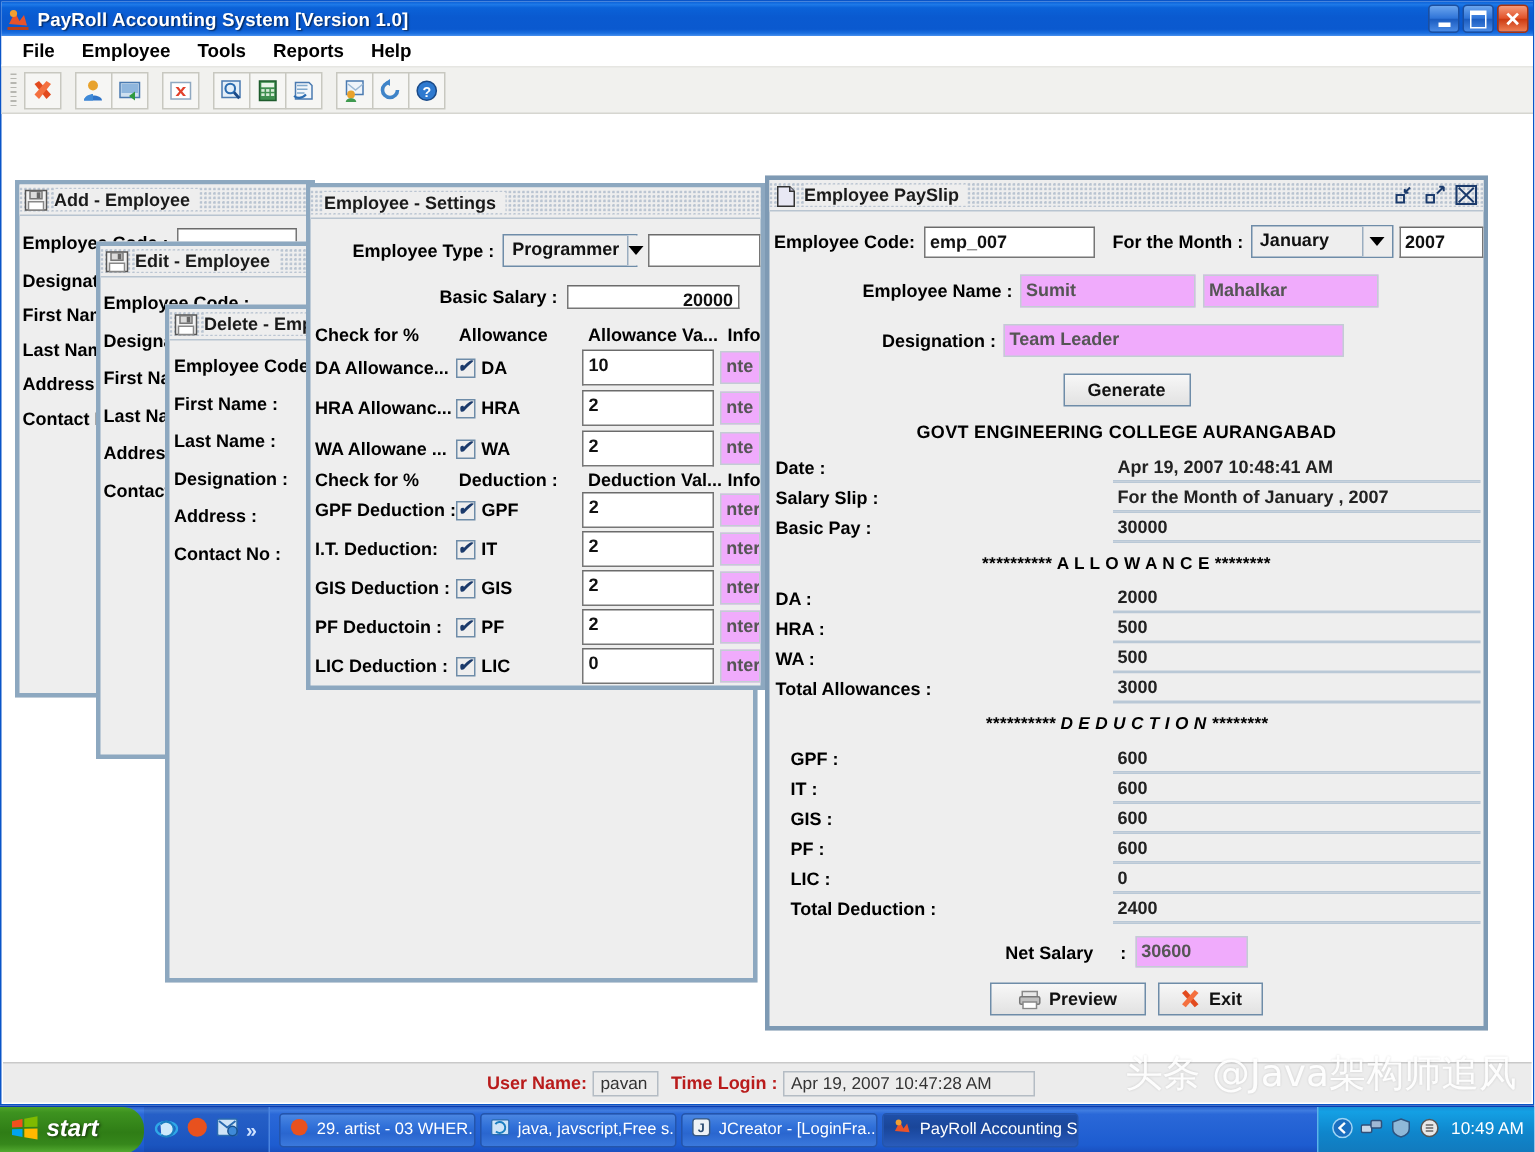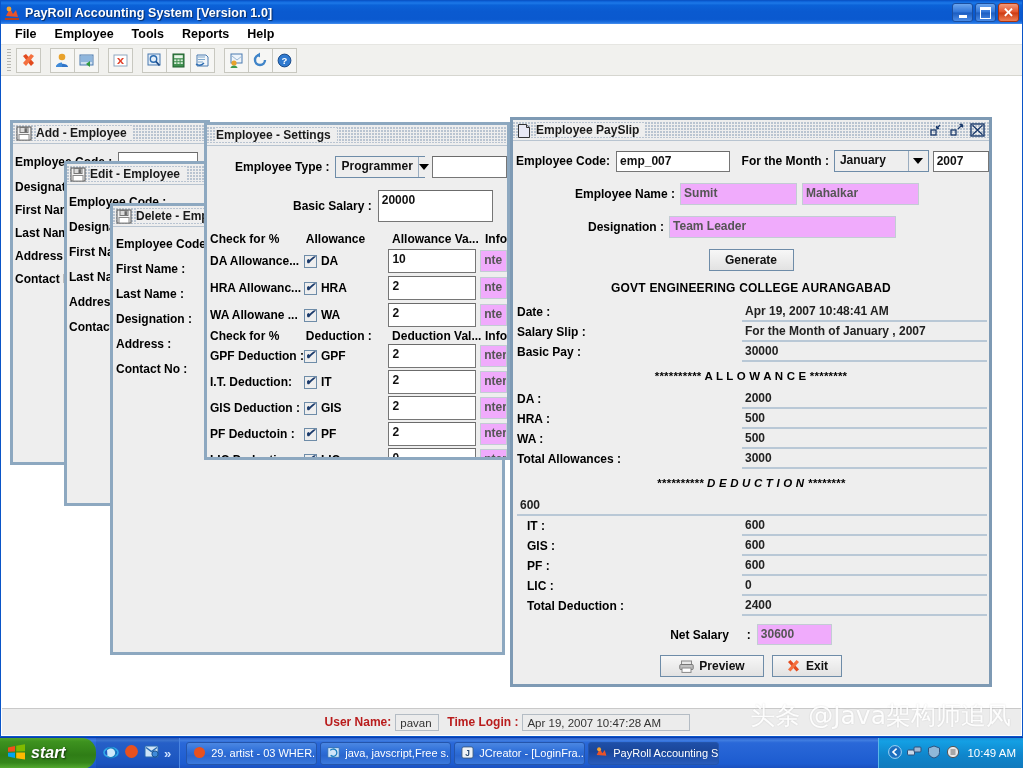--- a/index.html
+++ b/index.html
@@ -446,23 +446,23 @@
               <span class="lbl" style="margin-left:28px;">Employee Type :</span>
               <div class="combo" style="width:90px; margin-left:6px;">
                 <span class="val">Programmer</span>
                 <span class="arrowbox">
                     <i class="arrow-dn"></i>
                   </span>
               </div>
               <span class="tf" style="width:78px; margin-left:7px; height:22px;"></span>
             </div>
 
-            <div class="row" style="padding:12px 0 0 0;">
+            <div class="row" style="padding:12px 0 0 0;text-align:right;">
               <span class="lbl" style="margin-left:86px;">Basic Salary :</span>
-              <span class="tf" style="width:115px; margin-left:6px; height:32px;">20000</span>
+              <span class="tf" style="width:115px; margin-left:6px; height:16px;">20000</span>
             </div>
 
             <div class="row" style="padding:10px 0 0 3px;">
               <span class="lbl" style="width:100px;">Check for %</span>
               <span class="lbl" style="width:90px;">Allowance</span>
               <span class="lbl" style="width:97px;">Allowance Va...</span>
               <span class="lbl">Info</span>
             </div>
 
             <div class="row" style="padding:3px 0 0 3px;">
@@ -643,20 +643,21 @@
               <span class="tf ro" style="flex:1; height:20px;">500</span>
             </div>
             <div class="row" style="padding:0 2px 0 4px;">
               <span class="lbl" style="width:225px;">Total Allowances :</span>
               <span class="tf ro" style="flex:1; height:20px;">3000</span>
             </div>
 
             <div class="sectionhdr" style="padding:8px 0 7px 0;font-style:italic;">********** D E D U C T I O N ********</div>
 
             <div class="row" style="padding:0 2px 0 4px;">
+              <span class="lbl" style="width:225px; padding-left:10px;">GPF :</span>
               <span class="tf ro" style="flex:1; height:20px;">600</span>
             </div>
             <div class="row" style="padding:0 2px 0 4px;">
               <span class="lbl" style="width:225px; padding-left:10px;">IT :</span>
               <span class="tf ro" style="flex:1; height:20px;">600</span>
             </div>
             <div class="row" style="padding:0 2px 0 4px;">
               <span class="lbl" style="width:225px; padding-left:10px;">GIS :</span>
               <span class="tf ro" style="flex:1; height:20px;">600</span>
             </div>

